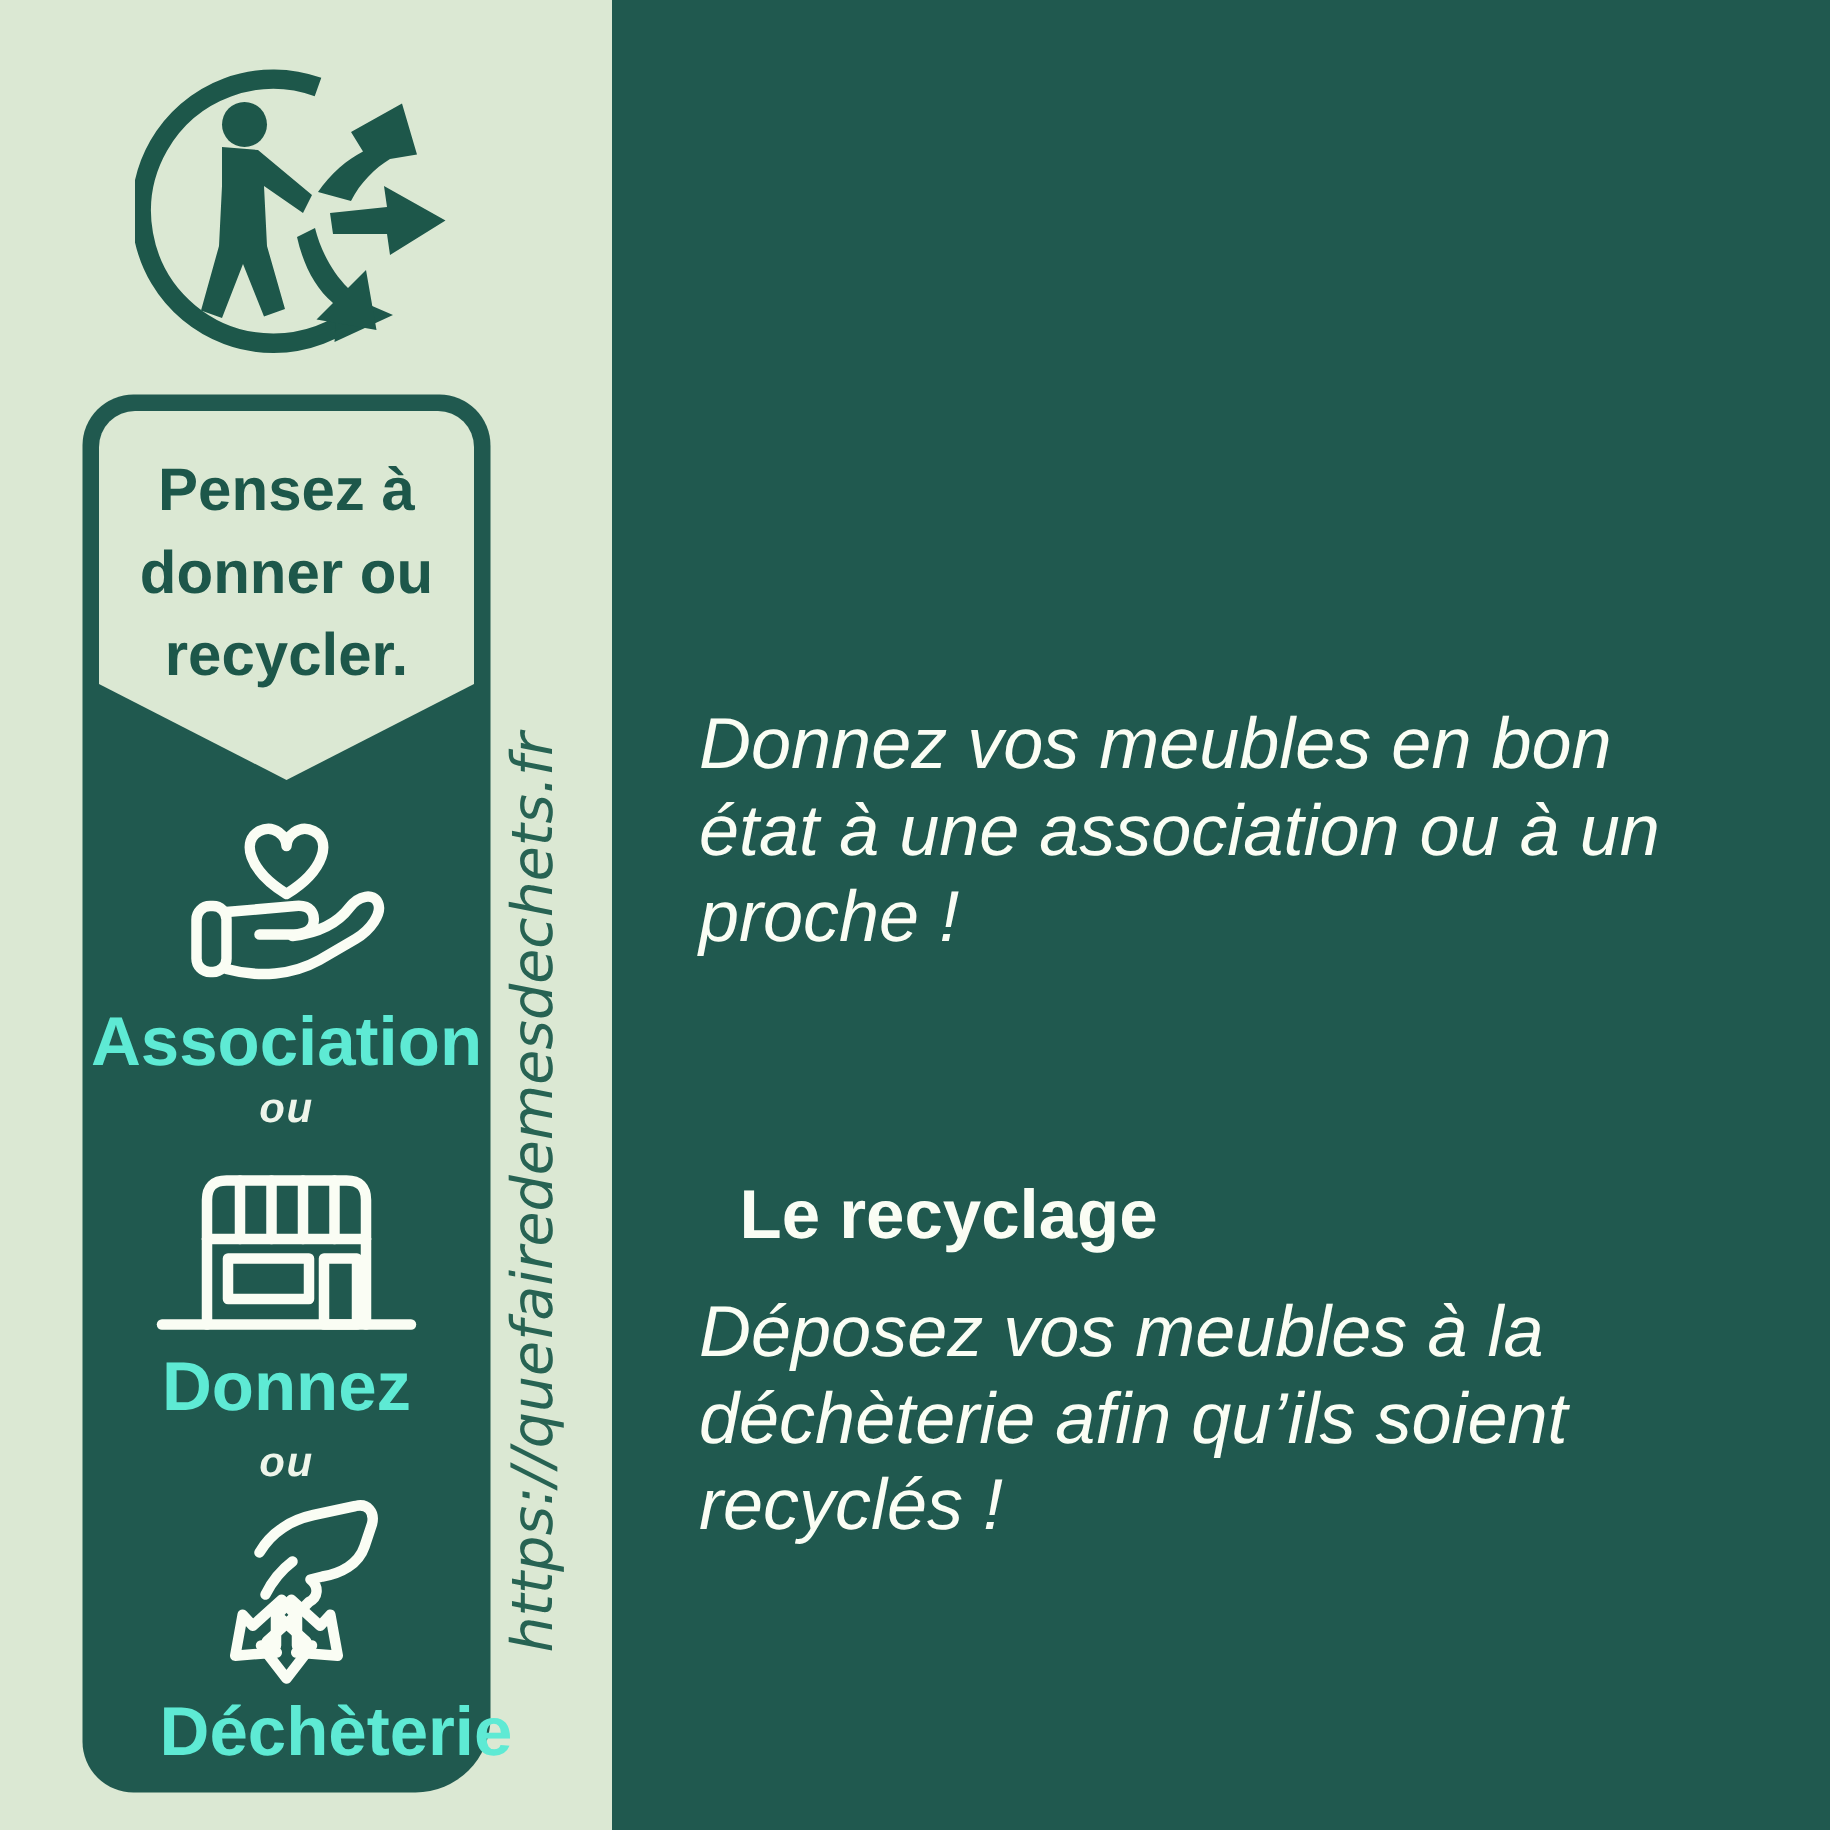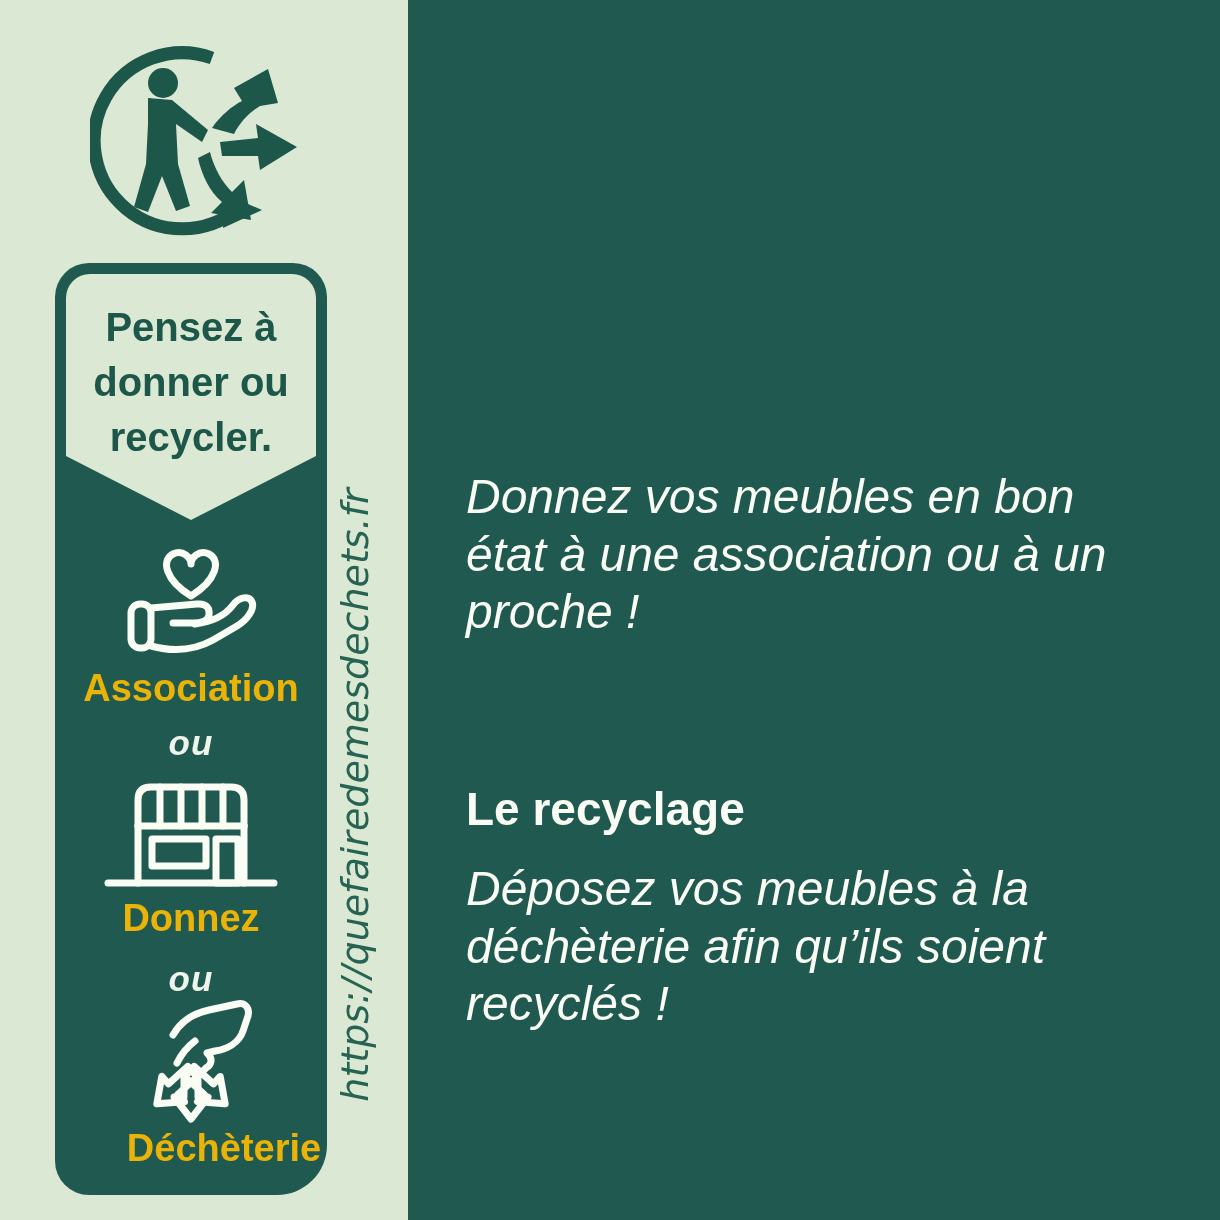--- a/index.html
+++ b/index.html
@@ -10,45 +10,45 @@
 
   
   .main-panel{position:absolute;left:408px;top:0;width:812px;height:1220px;background:#20594f;}
   .page-title{position:absolute;left:408px;top:62px;width:812px;text-align:center;
               color:#fafdf4;font-size:58px;font-weight:800;line-height:1.33;letter-spacing:.5px;}
   .section-heading{position:absolute;left:466px;color:#fafdf4;font-size:46px;font-weight:800;}
   .section-body{position:absolute;left:466px;width:700px;color:#fafdf4;
                 font-size:48px;font-style:italic;line-height:1.2;}
   .don-heading{top:390px;}
   .don-body{top:468px;}
-  .rec-heading{top:782px;}
+  .rec-heading{top:782px;margin-left:27px;}
   .rec-body{top:860px;}
 
   
   .sidebar{position:absolute;left:0;top:0;width:408px;height:1220px;background:#dbe8d3;}
   .triman{position:absolute;left:90px;top:45px;width:215px;height:202px;}
 
   .column{position:absolute;left:55px;top:263px;width:272px;height:932px;
           background:#20594f;border-radius:34px 34px 50px 34px;}
   .banner{position:absolute;left:11px;top:11px;right:11px;height:246px;background:#dbe8d3;
           border-radius:24px 24px 0 0;
           clip-path:polygon(0 0,100% 0,100% 74%,50% 100%,0 74%);}
   .banner-text{padding-top:26px;text-align:center;color:#1d574a;
                font-size:40px;font-weight:800;line-height:1.38;}
   .opt-icon{position:absolute;left:50%;transform:translateX(-50%);}
   .icon-assoc{top:275px;width:152px;height:130px;}
   .icon-store{top:513px;width:178px;height:118px;}
   .icon-sort{top:730px;width:152px;height:140px;}
-  .opt-label{position:absolute;left:0;width:100%;text-align:center;color:#eab308;
-             font-size:38px;font-weight:800;}
+  .opt-label{position:absolute;left:0;width:100%;text-align:center;color:#5eead4;
+             font-size:46px;font-weight:800;}
   .lbl-assoc{top:404px;}
   .lbl-store{top:634px;}
   .lbl-dech{top:864px;padding-left:33px;}
   .sep{position:absolute;left:0;width:100%;text-align:center;color:#eef5ea;
-       font-size:35px;font-style:italic;font-weight:700;letter-spacing:1px;}
+       font-size:28px;font-style:italic;font-weight:700;letter-spacing:1px;}
   .sep-1{top:460px;}
   .sep-2{top:696px;}
 
   .site-url{position:absolute;left:44px;top:772px;width:624px;height:46px;
             transform:rotate(-90deg);transform-origin:center;
             color:#276353;font-size:38px;font-style:italic;text-align:center;
             font-family:"DejaVu Sans", sans-serif;white-space:nowrap;}
 
   svg .ln{fill:none;stroke:#fafdf4;stroke-width:7;stroke-linecap:round;stroke-linejoin:round;}
   svg .fg{fill:#1d574a;stroke:none;}

